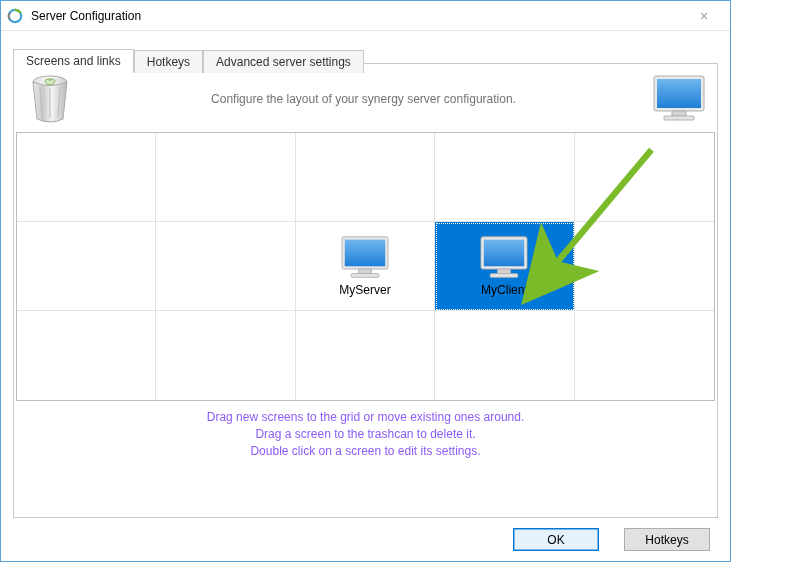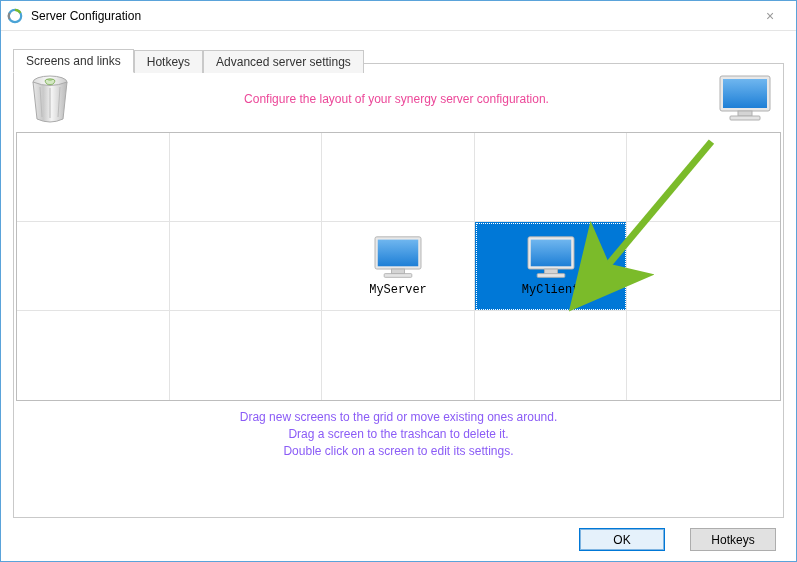--- a/index.html
+++ b/index.html
@@ -6,21 +6,21 @@
   html, body {
     margin: 0; padding: 0;
     width: 797px; height: 562px;
     font-family: "Segoe UI", Tahoma, sans-serif;
     font-size: 12px;
     background: #fff;
     color: #000;
     overflow: hidden;
   }
   .window {
-    width: 797px; height: 562px;
+    width: 731px; height: 562px;
     border: 1px solid #5aa3da;
     background: #fff;
     display: flex;
     flex-direction: column;
   }
   .titlebar {
     height: 30px;
     display: flex;
     align-items: center;
     padding: 0 6px;
@@ -79,35 +79,34 @@
   .toprow {
     display: flex;
     align-items: center;
     height: 66px;
     padding: 2px 8px 2px 8px;
   }
   .toprow .instruction {
     flex: 1;
     text-align: center;
     font-size: 12px;
-    color: #ec4899;
+    color: #737373;
   }
   .trash {
     width: 52px; height: 56px;
     display: flex; align-items: center; justify-content: center;
   }
   .newscreen {
     width: 56px; height: 56px;
     display: flex; align-items: center; justify-content: center;
     cursor: grab;
   }
   .grid-wrap {
     position: relative;
     margin: 0 0 4px 0;
-    font-family: Liberation Mono, monospace;
   }
   .grid {
     border: 1px solid #bdbdbd;
     display: grid;
     grid-template-columns: repeat(5, 1fr);
     grid-template-rows: repeat(3, 89px);
     width: 100%;
     background: #fff;
   }
   .cell {

